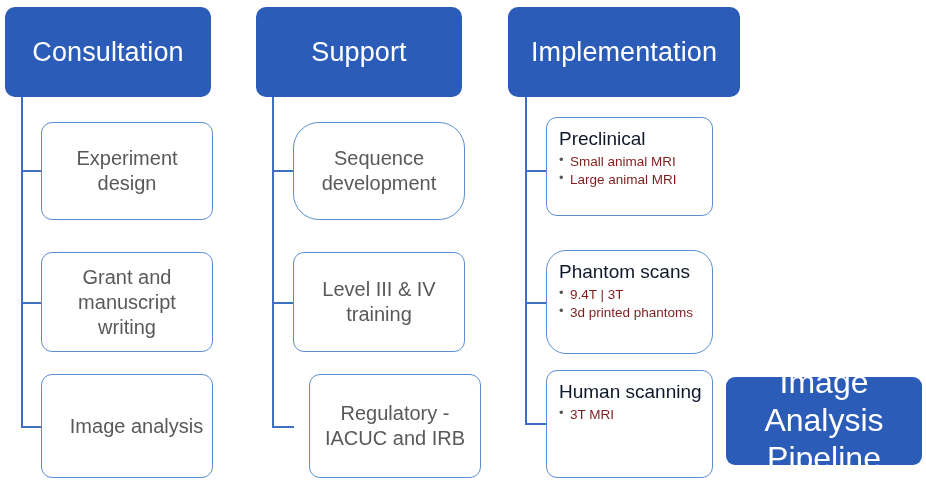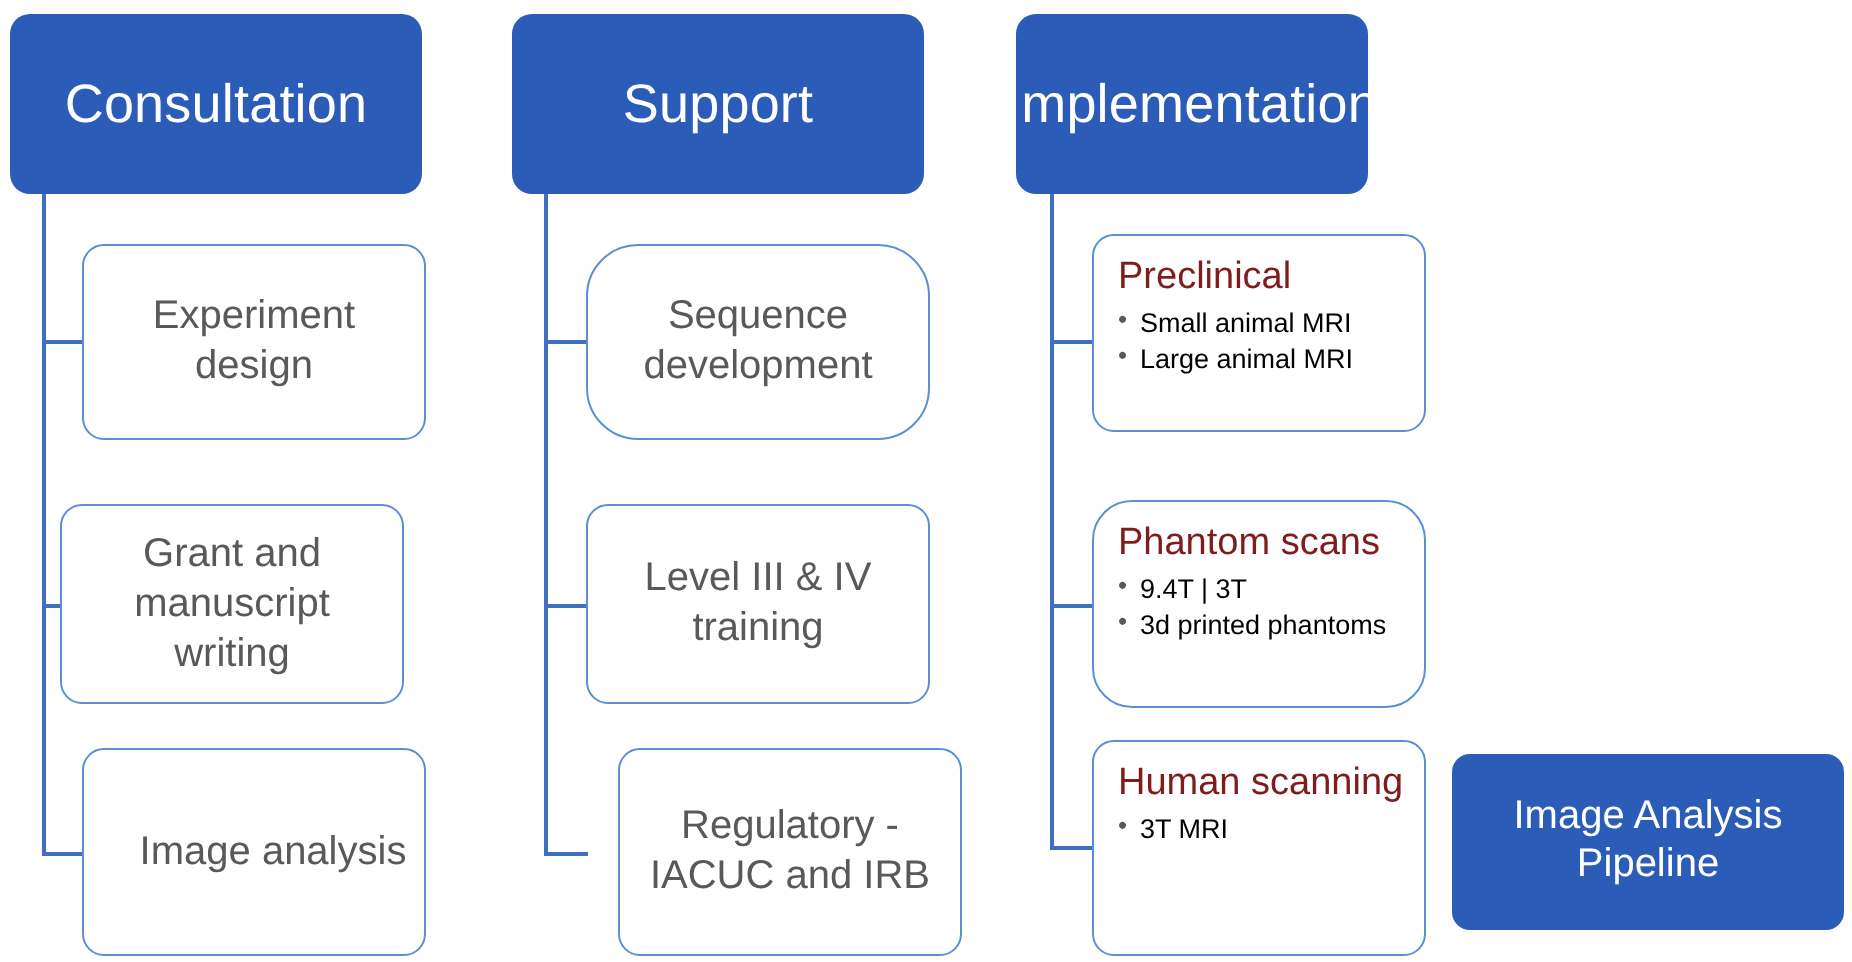--- a/index.html
+++ b/index.html
@@ -36,37 +36,37 @@
     text-align: center;
     font-size: 27px;
     line-height: 1.12;
     letter-spacing: 0.1px;
     box-sizing: border-box;
     padding: 0 6px;
   }
 
   #col1-header { left: 5px;   top: 7px; width: 206px; height: 90px; }
   #col2-header { left: 256px; top: 7px; width: 206px; height: 90px; }
-  #col3-header { left: 508px; top: 7px; width: 176px; height: 90px; }
+  #col3-header { left: 508px; top: 7px; width: 232px; height: 90px; }
 
   
   #pipeline-box {
     position: absolute;
     left: 726px;
     top: 377px;
     width: 196px;
     height: 88px;
     background: #2B5CB8;
     border-radius: 9px;
     color: #ffffff;
     display: flex;
     align-items: center;
     justify-content: center;
     text-align: center;
-    font-size: 20px;
+    font-size: 32px;
     line-height: 1.18;
     box-sizing: border-box;
     padding: 12px 4px;
   }
 
   
   .leaf-box {
     position: absolute;
     background: #ffffff;
     border: 1.4px solid #5B8FD4;
@@ -83,49 +83,49 @@
     line-height: 1.25;
     padding: 0 8px;
   }
   .leaf-listed {
     padding: 9px 10px 0 12px;
     text-align: left;
   }
   .leaf-title {
     font-size: 19px;
     line-height: 1.22;
-    color: #7f1d1d;
+    color: #0f172a;
     margin-bottom: 3px;
     display: block;
   }
   .leaf-bullets {
     list-style: none;
     margin: 0;
     padding: 0;
   }
   .leaf-bullets li {
     font-size: 13.5px;
     line-height: 1.26;
-    color: #000000;
+    color: #7f1d1d;
     position: relative;
     padding-left: 11px;
     margin-bottom: 1px;
   }
   .leaf-bullets li::before {
     content: "\2022";
     position: absolute;
     left: 0;
     top: -1px;
     font-size: 13px;
     color: #595959;
   }
 
   
   #c1-leaf-0 { left: 41px; top: 122px; width: 172px; height: 98px; }
-  #c1-leaf-1 { left: 30px; top: 252px; width: 172px; height: 100px; }
+  #c1-leaf-1 { left: 41px; top: 252px; width: 172px; height: 100px; }
   #c1-leaf-2 { left: 41px; top: 374px; width: 172px; height: 104px; padding-left: 27px; }
 
   
   #c2-leaf-0 { left: 293px; top: 122px; width: 172px; height: 98px; border-radius: 26px; }
   #c2-leaf-1 { left: 293px; top: 252px; width: 172px; height: 100px; }
   #c2-leaf-2 { left: 293px; top: 374px; width: 172px; height: 104px; margin-left: 16px; }
 
   
   #c3-leaf-0 { left: 546px; top: 117px; width: 167px; height: 99px; }
   #c3-leaf-1 { left: 546px; top: 250px; width: 167px; height: 104px; border-radius: 20px; }

